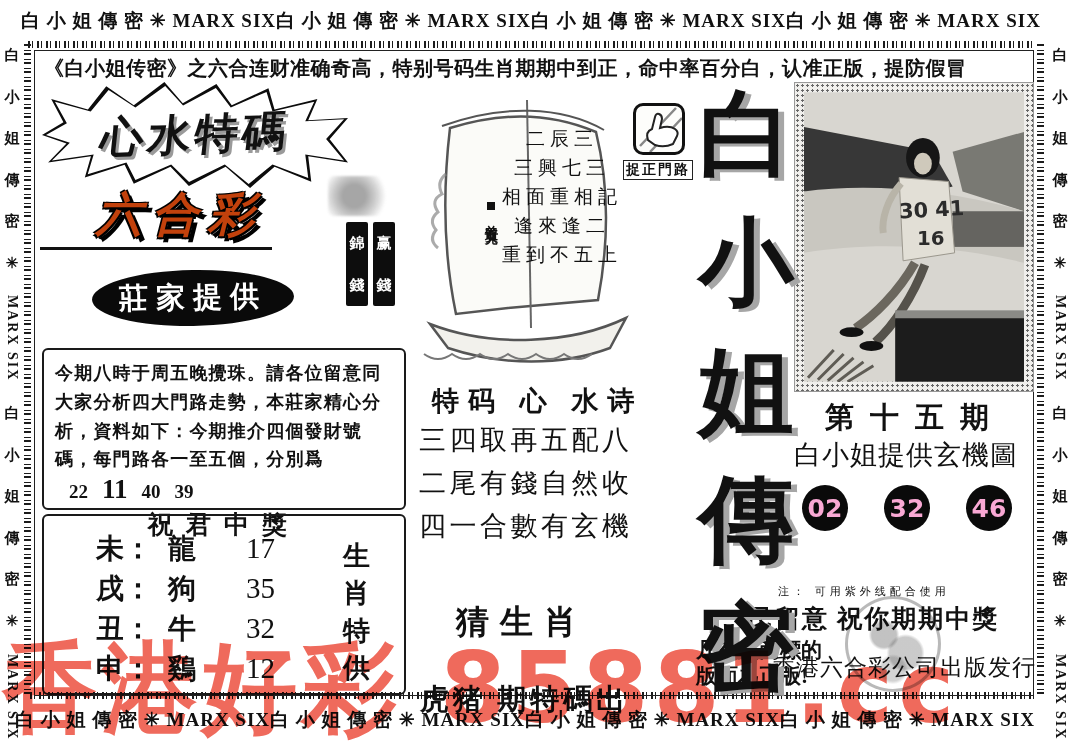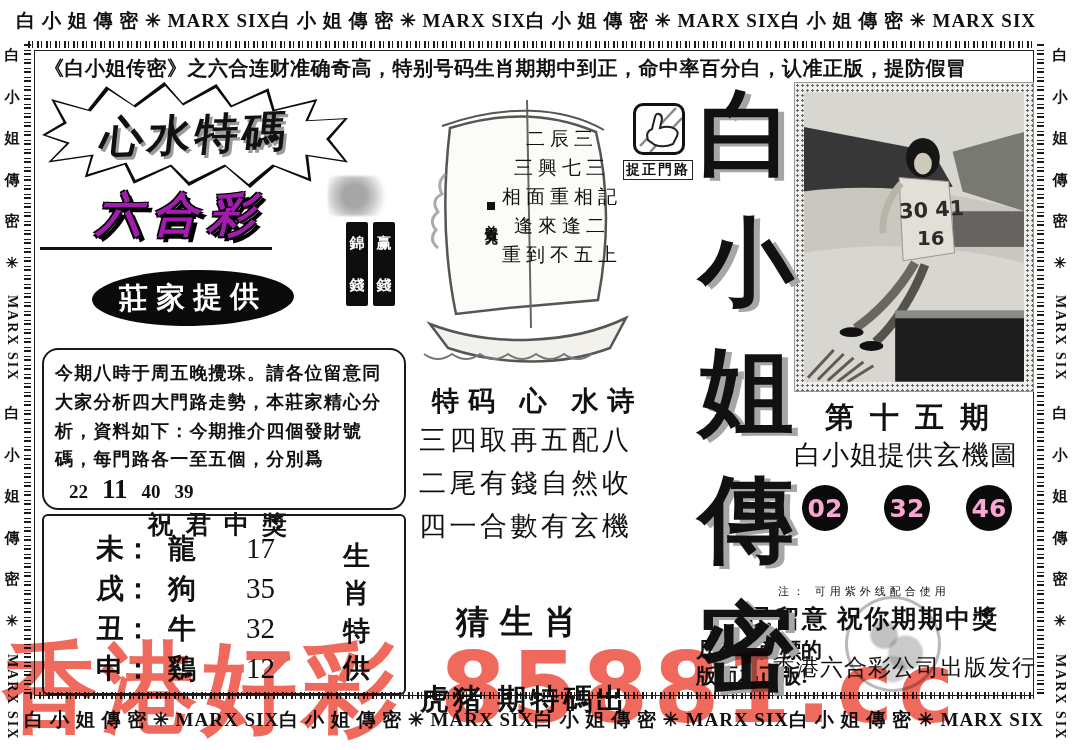--- a/index.html
+++ b/index.html
@@ -1,21 +1,21 @@
 <!DOCTYPE html>
 <html lang="zh"><head>
 <meta charset="utf-8">
 <style>
   * { margin:0; padding:0; box-sizing:border-box; }
   body { background:#e8e8e8; font-family:"Liberation Serif","DejaVu Serif",serif; }
   .page { position:relative; width:1080px; height:750px; background:#fff; overflow:hidden;
           color:#111; }
 
   
-  .strip-h { position:absolute; display:flex; justify-content:flex-end; align-items:center;
+  .strip-h { position:absolute; display:flex; justify-content:center; align-items:center;
              font-weight:bold; font-size:19px; letter-spacing:1px; white-space:nowrap; }
   #top-strip { left:26px; top:5px; width:1010px; height:32px; }
   #bottom-strip { left:6px; top:703px; width:1038px; height:34px; }
   .strip-v { position:absolute; display:flex; flex-direction:column; justify-content:space-between;
              align-items:center; font-weight:bold; font-size:15px; }
   #left-strip  { left:1px;  top:46px; width:22px; height:694px; }
   #right-strip { left:1048px; top:46px; width:24px; height:694px; }
   .v-char { line-height:1.25; }
   .v-latin { writing-mode:vertical-rl; font-size:14px; letter-spacing:2px; line-height:1; }
 
@@ -38,36 +38,36 @@
   
   .burst { position:absolute; left:42px; top:82px; width:306px; height:106px; }
   .burst .outer, .burst .inner { position:absolute;
     clip-path:polygon(0% 50%,7% 38%,3% 16%,15% 26%,21% 4%,30% 22%,40% 0%,46% 20%,57% 2%,62% 22%,74% 6%,76% 26%,90% 16%,87% 36%,100% 34%,94% 54%,100% 76%,87% 70%,88% 94%,76% 80%,68% 100%,60% 80%,48% 98%,42% 80%,30% 96%,27% 78%,14% 90%,16% 70%,2% 76%,8% 58%); }
   .burst .outer { inset:0; background:#0c0c0c; }
   .burst .inner { inset:4px; background:#fff; }
   .burst .txt { position:absolute; inset:0; display:flex; align-items:center; justify-content:center;
                 font-size:43px; font-weight:bold; letter-spacing:4px;
                 transform:skewX(-8deg) rotate(-2deg); text-shadow:3px 3px 0 #9a9a9a; }
   #lottery-name { position:absolute; left:96px; top:184px; font-size:46px; font-weight:bold;
-                  font-style:italic; letter-spacing:10px; color:#a21caf;
+                  font-style:italic; letter-spacing:10px; color:#c2410c;
                   text-shadow:-1.5px -1.5px 0 #000,1.5px -1.5px 0 #000,-1.5px 1.5px 0 #000,1.5px 1.5px 0 #000,5px 5px 0 #000; }
   #fuzzy-seal { position:absolute; left:328px; top:176px; width:58px; height:40px; border-radius:5px;
                 background:radial-gradient(circle at 45% 50%, #777 0 30%, #bbb 60%, transparent 85%);
                 filter:blur(1px); opacity:.65; }
   .seal-bar { position:absolute; width:22px; height:84px; background:#0d0d0d; color:#fff;
               display:flex; flex-direction:column; justify-content:space-around; align-items:center;
               font-size:15px; font-weight:bold; border-radius:2px; }
   #seal-bar-1 { left:346px; top:222px; } #seal-bar-2 { left:373px; top:222px; }
   #divider-line { position:absolute; left:40px; top:247px; width:232px; height:3px; background:#111; }
   #banker-oval { position:absolute; left:92px; top:270px; width:202px; height:56px; background:#0a0a0a;
                  border-radius:50%; color:#fff; display:flex; align-items:center; justify-content:center;
                  font-size:29px; font-weight:bold; letter-spacing:8px; transform:rotate(-1deg); }
 
   #notice-box { position:absolute; left:42px; top:348px; width:364px; height:162px;
-                border:2px solid #1a1a1a; border-radius:16px; padding:9px 11px 2px; }
+                border:2px solid #1a1a1a; border-radius:6px; padding:9px 11px 2px; }
   #notice-text { font-size:18px; line-height:1.6; letter-spacing:1.2px; text-align:justify;
                  font-weight:bold; display:inline; }
   .lucky-num { font-size:19px; margin-left:14px; font-weight:bold; }
   .lucky-num.big { font-size:27px; }
   #wish { text-align:center; font-size:25px; font-weight:bold; letter-spacing:13px; margin-top:3px; }
 
   #zodiac-box { position:absolute; left:42px; top:514px; width:364px; height:181px;
                 border:2px solid #1a1a1a; border-radius:6px; padding:14px 0 0 52px; }
   .z-row { display:flex; align-items:baseline; height:40px; font-size:28px; font-weight:bold; }
   .z-branch { width:72px; } .z-animal { width:78px; } .z-num { width:80px; font-weight:normal; font-size:29px; }

